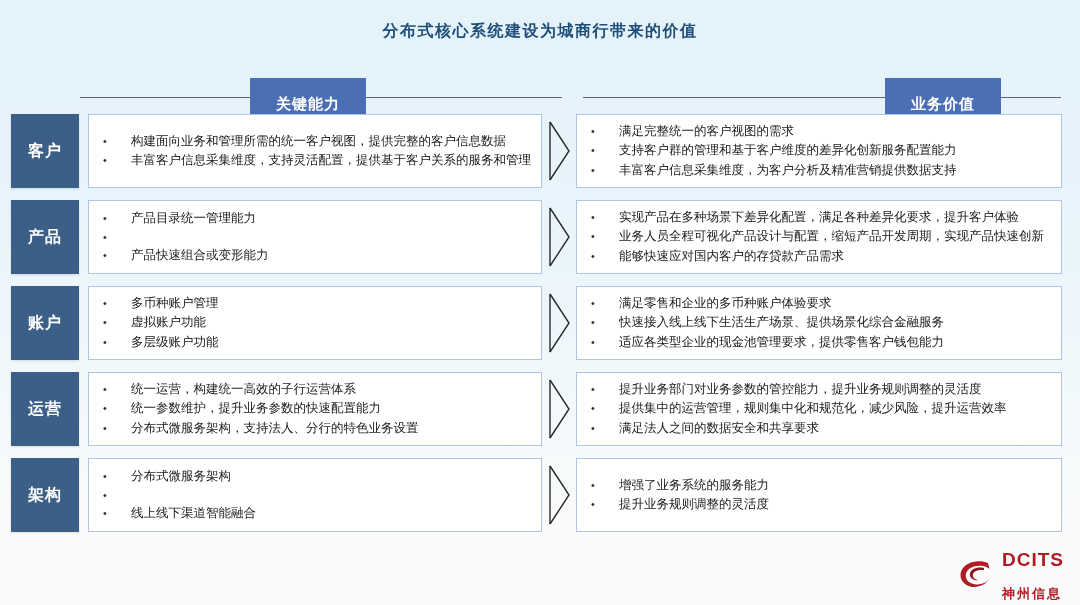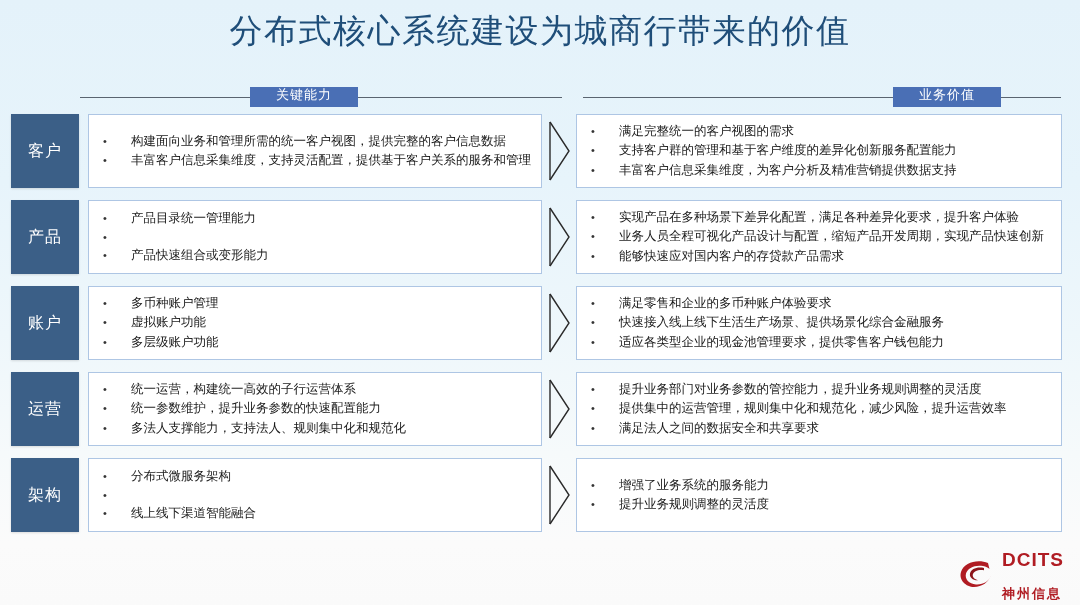--- a/index.html
+++ b/index.html
@@ -32,22 +32,22 @@
     position: absolute;
     left: 0;
     top: 0;
     width: 1080px;
     height: 62px;
     display: flex;
     align-items: center;
     justify-content: center;
   }
   .title-text {
-    font-size: 33px;
-    font-weight: normal;
+    font-size: 16px;
+    font-weight: bold;
     color: #1f4e79;
     letter-spacing: 1.5px;
     white-space: nowrap;
   }
 
   
   .col-headers {
     position: absolute;
     top: 82px;
     left: 0;
@@ -66,23 +66,23 @@
 
   .hdr-line {
     flex: 1 1 auto;
     height: 0;
     border-top: 1.6px solid #5a6470;
   }
   .hdr-badge {
     flex: 0 0 auto;
     background: #4a6fb5;
     color: #ffffff;
-    font-size: 13px;
-    font-weight: normal;
-    padding: 1px 26px 6px 26px;
+    font-size: 15px;
+    font-weight: bold;
+    padding: 18px 26px 6px 26px;
     line-height: 1;
     white-space: nowrap;
     letter-spacing: 1px;
   }
   .hdr-group.left  .hdr-line:first-child { flex: 0 0 170px; }
   .hdr-group.left  .hdr-line:last-child  { flex: 1 1 auto; }
   .hdr-group.right .hdr-line:first-child { flex: 1 1 auto; }
   .hdr-group.right .hdr-line:last-child  { flex: 0 0 60px; }
 
   
@@ -103,21 +103,21 @@
   .row-label {
     flex: 0 0 auto;
     width: 68px;
     margin-left: 11px;
     background: #3b5f87;
     color: #ffffff;
     display: flex;
     align-items: center;
     justify-content: center;
     font-size: 16px;
-    font-weight: normal;
+    font-weight: bold;
     letter-spacing: 1px;
     box-shadow: 0 1px 2px rgba(0,0,0,0.12);
   }
 
   .cap-box {
     flex: 0 0 auto;
     width: 454px;
     margin-left: 9px;
     background: #ffffff;
     border: 1px solid #aec6e4;
@@ -351,21 +351,21 @@
           <div class="bullet">
             <span class="dot">•</span>
             <span class="txt">统一运营，构建统一高效的子行运营体系</span>
           </div>
           <div class="bullet">
             <span class="dot">•</span>
             <span class="txt">统一参数维护，提升业务参数的快速配置能力</span>
           </div>
           <div class="bullet">
             <span class="dot">•</span>
-            <span class="txt">多法人支撑能力，支持法人、规则集中化和规范化</span>
+            <span class="txt">分布式微服务架构，支持法人、分行的特色业务设置</span>
           </div>
         </div>
         <div class="arrow-cell">
           <svg width="24" height="62" viewBox="0 0 24 62" aria-hidden="true">
             <path d="M2 2 L2 60" stroke="#2a2a2a" stroke-width="1.4" fill="none"></path>
             <path d="M2 2 L21 31 L2 60" stroke="#2a2a2a" stroke-width="1.4" fill="none"></path>
           </svg>
         </div>
         <div class="val-box">
           <div class="bullet">

